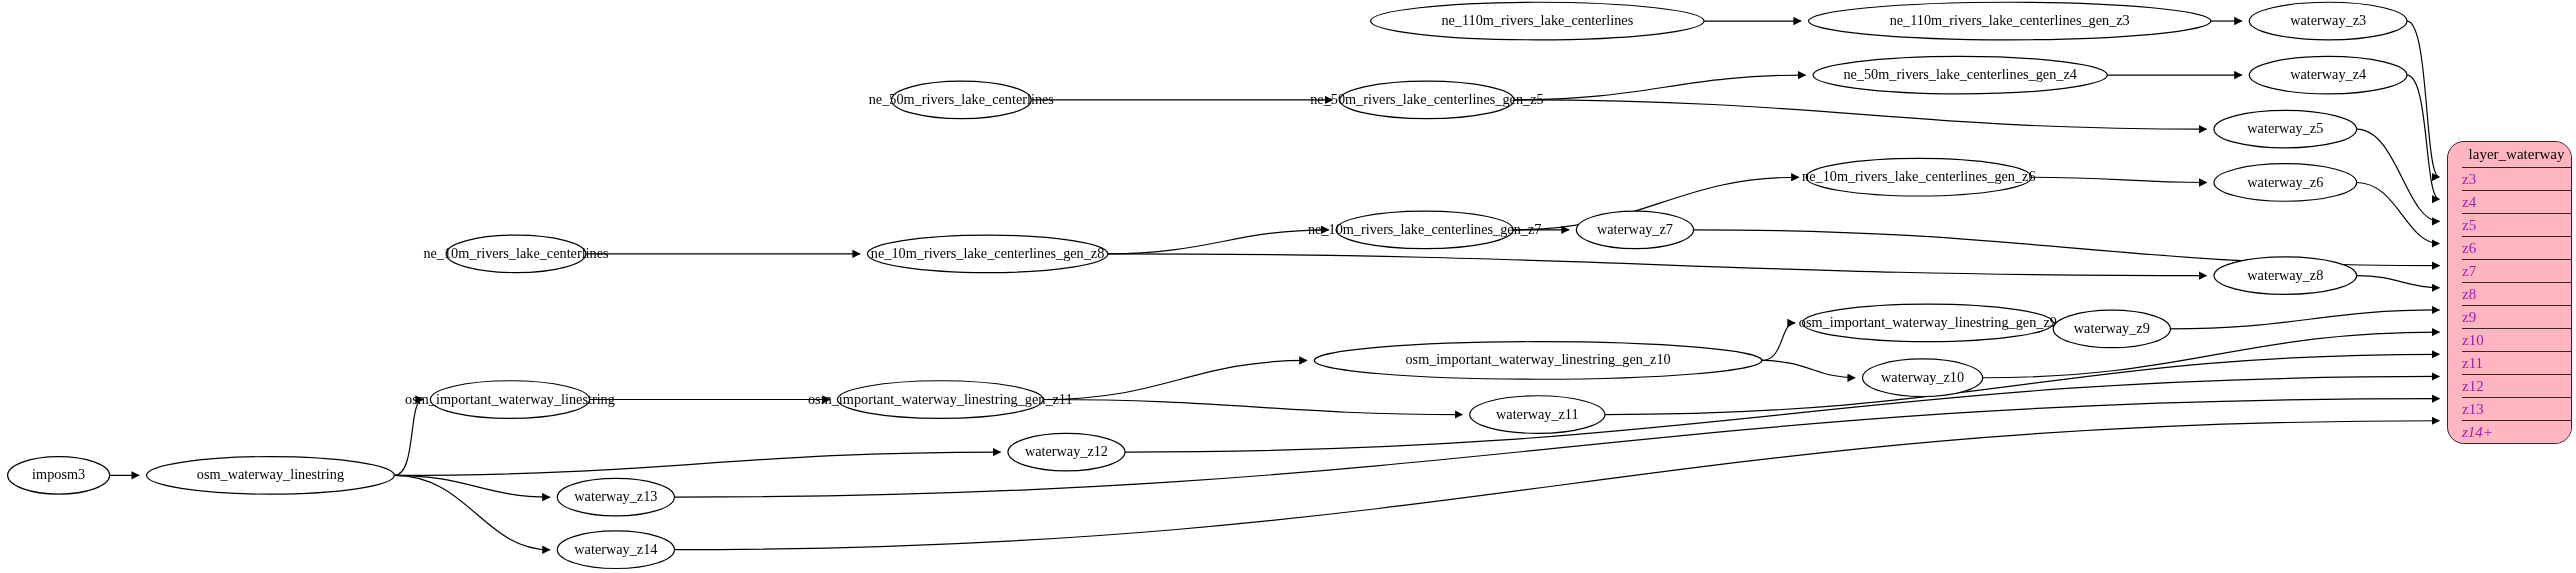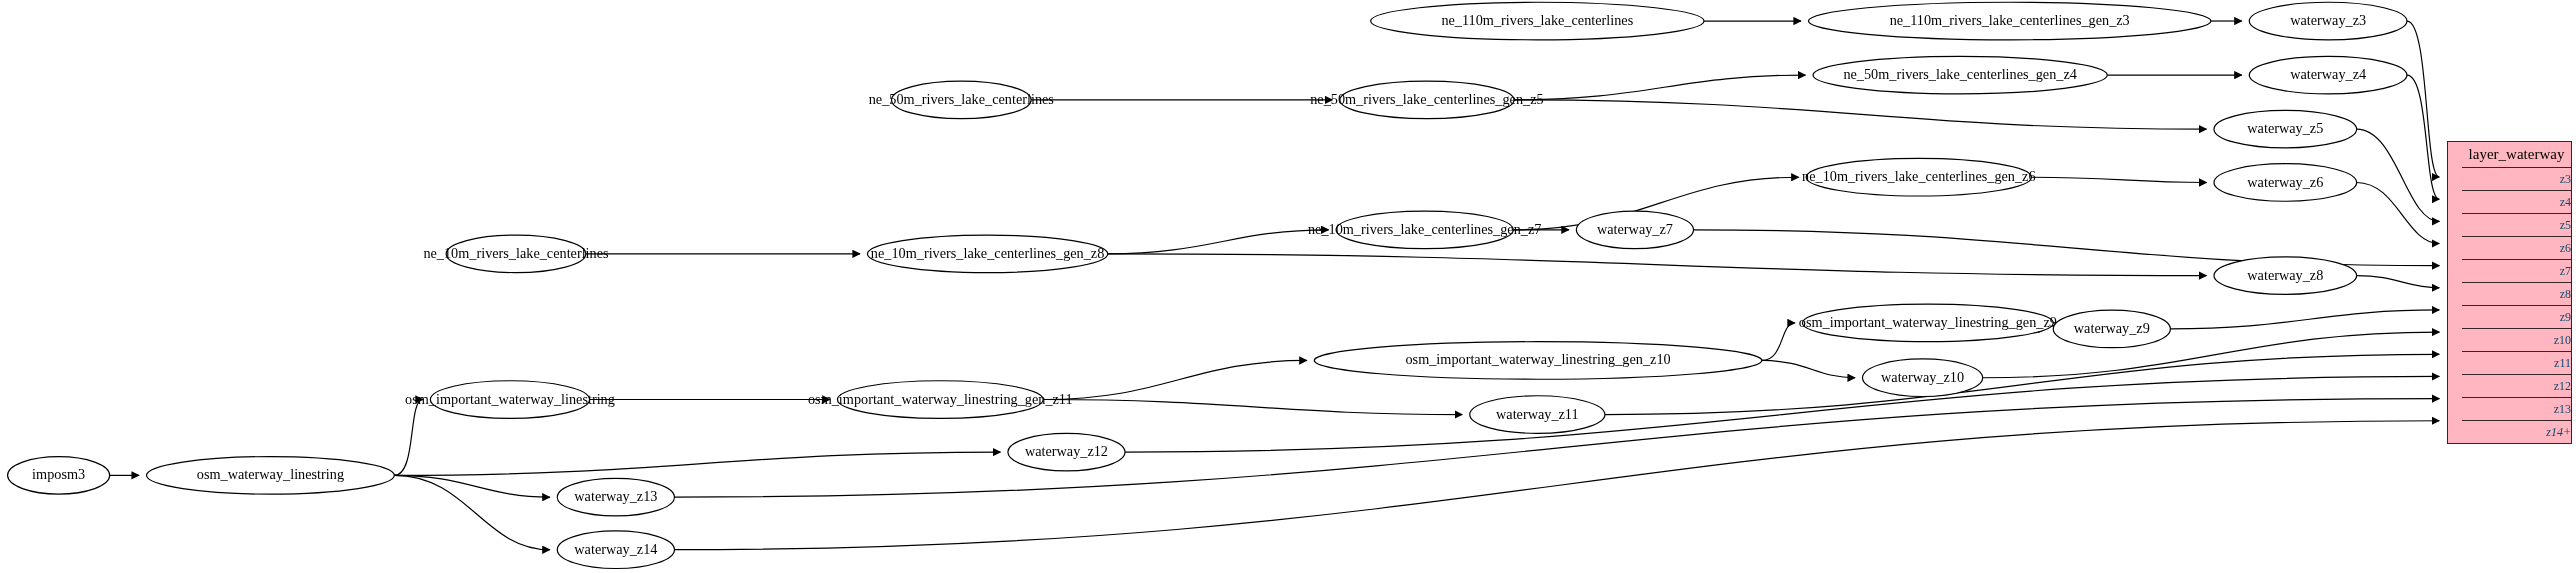--- a/index.html
+++ b/index.html
@@ -2,25 +2,25 @@
 <html style="font-size:12px"><head>
 <meta charset="utf-8">
 <style>
   html,body{margin:0;padding:0;background:#ffffff;}
   body{width:2576px;height:573px;overflow:hidden;font-family:"Liberation Serif",serif;}
   #stage{position:relative;width:2576px;height:573px;background:#fff;}
   svg#graph{position:absolute;left:0;top:0;width:2576px;height:573px;}
   .node-ellipse{fill:#ffffff;stroke:#000000;stroke-width:1.6;}
   .edge{fill:none;stroke:#000000;stroke-width:1.6;}
   .node-label{font-family:"Liberation Serif",serif;font-size:19px;fill:#000;text-anchor:middle;dominant-baseline:middle;}
-  .tbl{position:absolute;border:1.2px solid #3a2326;border-radius:0;background:#ffb6c1;
+  .tbl{position:absolute;border:1.2px solid #3a2326;border-radius:17px;background:#ffb6c1;
        box-sizing:border-box;overflow:hidden;padding-left:14px;}
   .tbl-head{height:25px;line-height:25px;text-align:center;font-size:15px;color:#000;
             border-bottom:1.2px solid #3a2326;background:#ffb6c1;}
-  .tbl-row{height:22px;line-height:22px;text-align:right;font-size:12px;color:#0c4a6e;
+  .tbl-row{height:22px;line-height:22px;text-align:left;font-size:15px;color:#a21caf;
            border-bottom:1.2px solid #3a2326;background:#ffb6c1;}
   .tbl-row.last{border-bottom:none;font-style:italic;}
 </style>
 </head>
 <body>
 
 <div id="stage">
 
   <svg id="graph" viewBox="0 0 3430 763" xmlns="http://www.w3.org/2000/svg">
     <defs>

